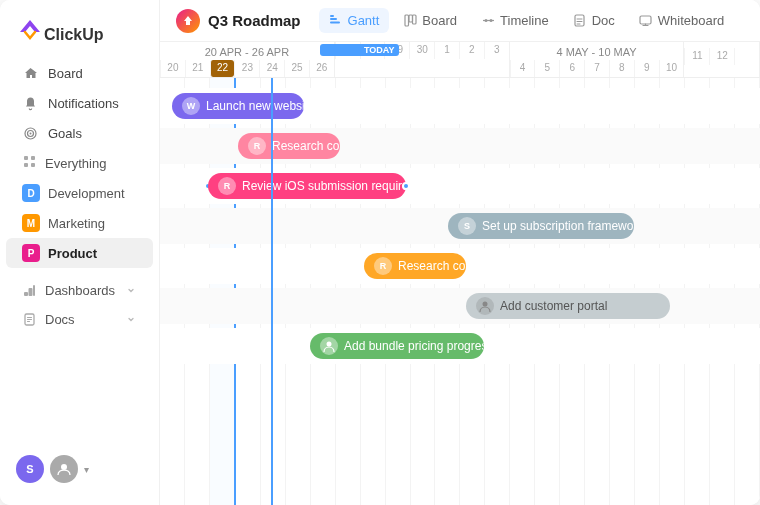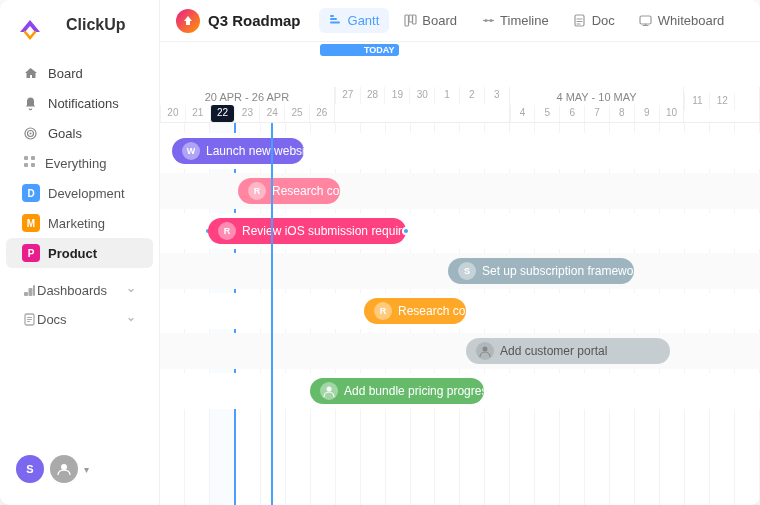--- a/index.html
+++ b/index.html
@@ -21,22 +21,22 @@
       min-width: 160px;
       height: 505px;
       background: #fff;
       border-right: 1px solid #f0f0f0;
       display: flex;
       flex-direction: column;
       padding: 12px 0;
     }
     .sidebar-logo {
       display: flex;
-      align-items: flex-start;
-      gap: 22px;
+      align-items: flex-end;
+      gap: 0;
       padding: 4px 16px 14px;
     }
     .logo-icon {
       width: 28px;
       height: 28px;
     }
     .logo-text {
       font-size: 16px;
       font-weight: 700;
       color: #333;
@@ -112,21 +112,21 @@
     .sidebar-collapse-item {
       display: flex;
       align-items: center;
       justify-content: space-between;
       padding: 7px 16px;
       cursor: pointer;
       color: #555;
       margin: 0 6px;
       border-radius: 6px;
     }
-    .sidebar-collapse-item .left { display: flex; }
+    .sidebar-collapse-item .left { display: flex; gap: 8px; }
 
     .sidebar-bottom {
       margin-top: auto;
       padding: 10px 16px;
       display: flex;
       align-items: center;
       gap: 6px;
     }
     .avatar-circle {
       width: 28px;
@@ -220,21 +220,20 @@
       border-bottom: 1px solid #eee;
       padding-left: 0;
       position: relative;
     }
     .date-group {
       display: flex;
       flex-direction: column;
       align-items: center;
       border-right: 1px solid #f0f0f0;
       flex-shrink: 0;
-      margin-top: 45px;
     }
     .date-group-header {
       font-size: 11px;
       color: #888;
       padding: 4px 0 2px;
       width: 100%;
       text-align: center;
       font-weight: 500;
     }
     .date-days {
@@ -243,21 +242,21 @@
     }
     .day-cell {
       font-size: 10px;
       color: #aaa;
       padding: 2px 0 4px;
       text-align: center;
       flex: 1;
       border-left: 1px solid #f3f3f3;
     }
     .day-cell.today {
-      background: #0f172a;
+      background: #a16207;
       color: #fff;
       border-radius: 3px;
     }
 
     
     .today-label {
       position: absolute;
       top: 0;
       background: #4a9eff;
       color: #fff;

